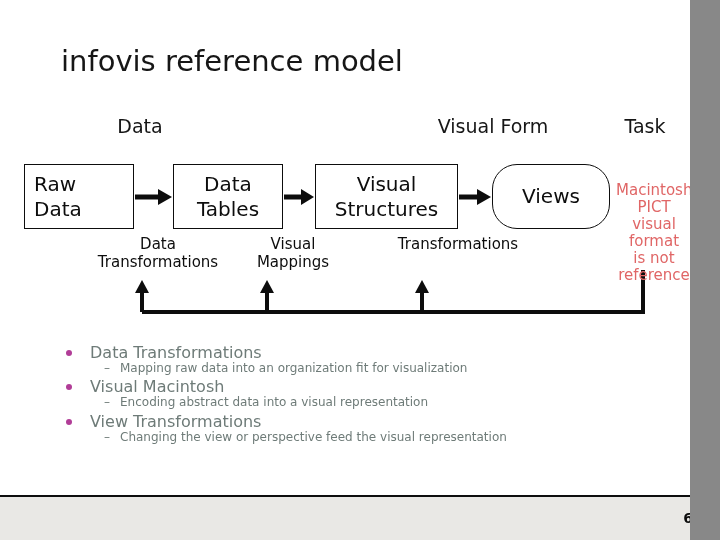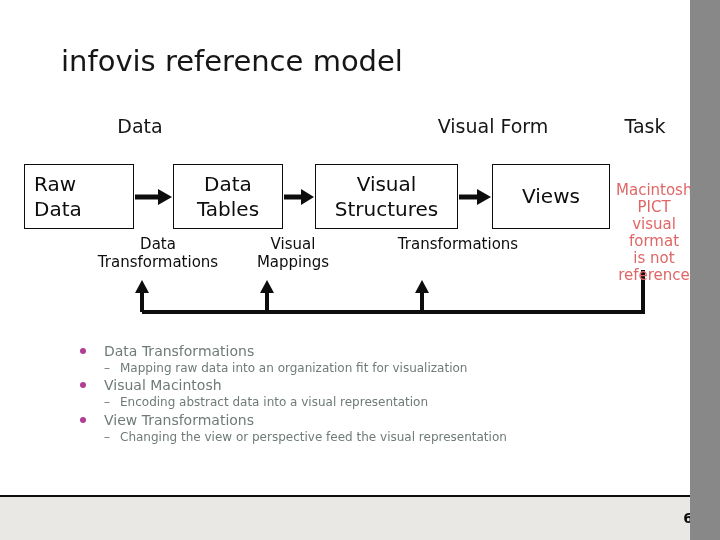--- a/index.html
+++ b/index.html
@@ -20,35 +20,35 @@
   .node{
     position:absolute;top:164px;height:65px;box-sizing:border-box;
     border:1.6px solid #0d0d0d;background:#fff;
     display:flex;flex-direction:column;justify-content:center;
     font-size:20px;line-height:25px;color:#0d0d0d;
   }
   .node span{display:block;}
   .node-raw{left:24px;width:110px;padding-left:9px;text-align:left;}
   .node-tables{left:173px;width:110px;text-align:center;}
   .node-structures{left:315px;width:143px;text-align:center;}
-  .node-views{left:492px;width:118px;text-align:center;}
+  .node-views{left:492px;width:118px;text-align:center;border-radius:25px;}
   .edge-label{
     position:absolute;top:235px;transform:translateX(-50%);
     font-size:15px;line-height:18px;text-align:center;color:#0d0d0d;white-space:nowrap;
   }
   .el-1{left:158px;} .el-2{left:293px;} .el-3{left:458px;}
   .edge-label span{display:block;}
   .overlay{position:absolute;left:0;top:0;pointer-events:none;}
   .pict{
     position:absolute;left:616px;top:182px;width:76px;text-align:center;
     font-size:15px;line-height:17px;color:var(--pict-red,#e06666);
   }
   .brow{
-    position:absolute;left:80px;display:flex;align-items:center;
-    font-size:14px;color:var(--body-text,#6e7b78);white-space:nowrap;
+    position:absolute;left:66px;display:flex;align-items:center;
+    font-size:16px;color:var(--body-text,#6e7b78);white-space:nowrap;
   }
   .dot{
     width:6px;height:6px;border-radius:50%;flex:0 0 auto;
     background:var(--bullet-dot,#b13d97);margin-right:18px;
   }
   .srow{
     position:absolute;left:104px;display:flex;align-items:baseline;
     font-size:12px;color:var(--body-text,#6e7b78);white-space:nowrap;
   }
   .dash{margin-right:10px;}

